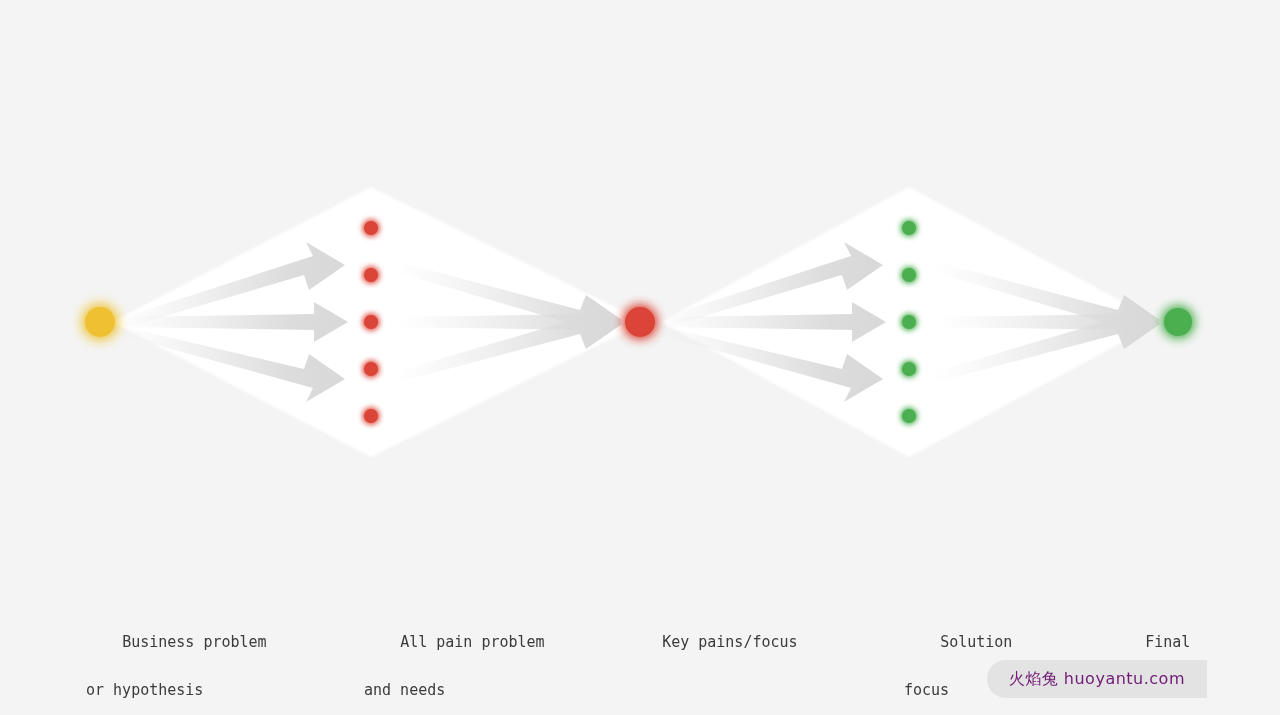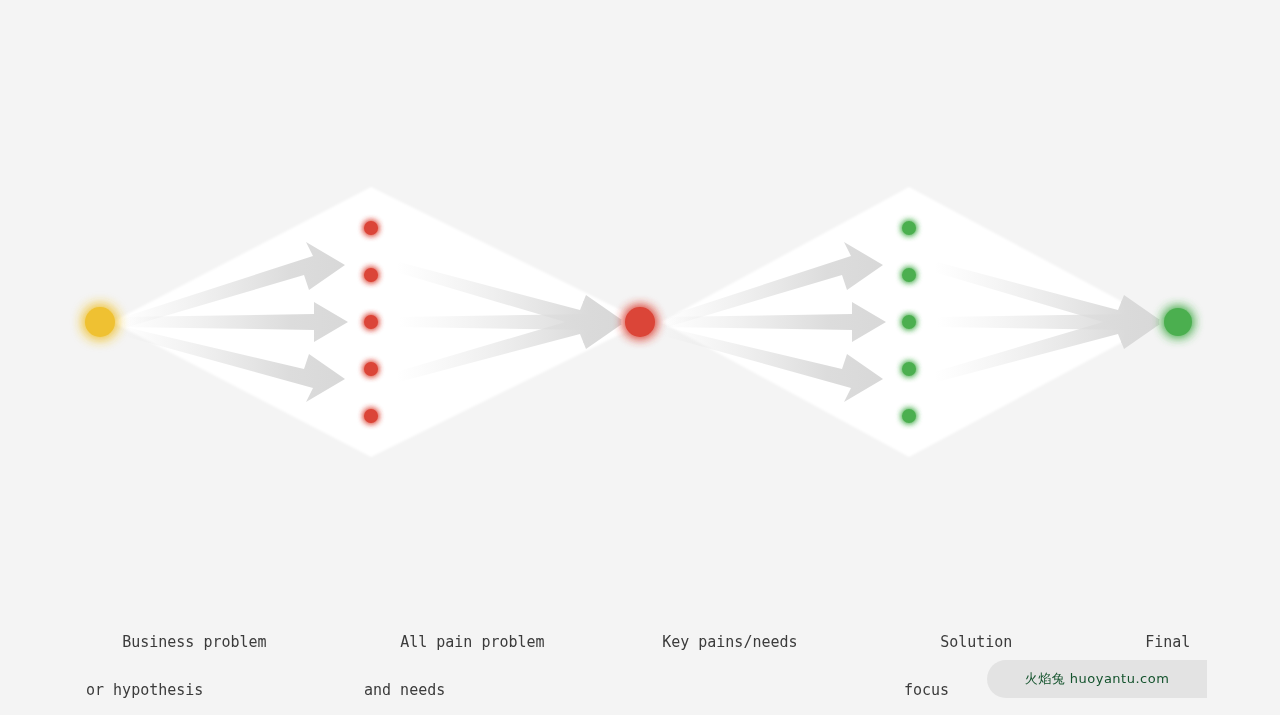--- a/index.html
+++ b/index.html
@@ -48,22 +48,22 @@
     background: #e3e3e3;
     border-radius: 19px 0 0 19px;
     display: flex;
     align-items: center;
     justify-content: center;
     padding: 0 22px;
     box-sizing: border-box;
   }
   #watermark .wm-text {
     font-family: "DejaVu Sans", "Liberation Sans", sans-serif;
-    font-size: 13px;
-    color: #14532d;
+    font-size: 16px;
+    color: #701a75;
     letter-spacing: 0.5px;
     white-space: pre;
   }
 </style>
 </head>
 <body>
 
 <div id="stage">
 
   <svg id="diagram-svg" viewBox="0 0 1280 715" xmlns="http://www.w3.org/2000/svg">
@@ -175,21 +175,21 @@
     <span>Business problem</span>
     <span class="l2">or hypothesis</span>
   </div>
 
   <div class="stage-label" style="left:364px; top:606px;">
     <span>All pain problem</span>
     <span class="l2">and needs</span>
   </div>
 
   <div class="stage-label" style="left:626px; top:606px;">
-    <span>Key pains/needs</span>
+    <span>Key pains/focus</span>
   </div>
 
   <div class="stage-label" style="left:904px; top:606px;">
     <span>Solution</span>
     <span class="l2">focus</span>
   </div>
 
   <div class="stage-label" style="left:1109px; top:606px;">
     <span>Final</span>
     <span class="l2">solution</span>

